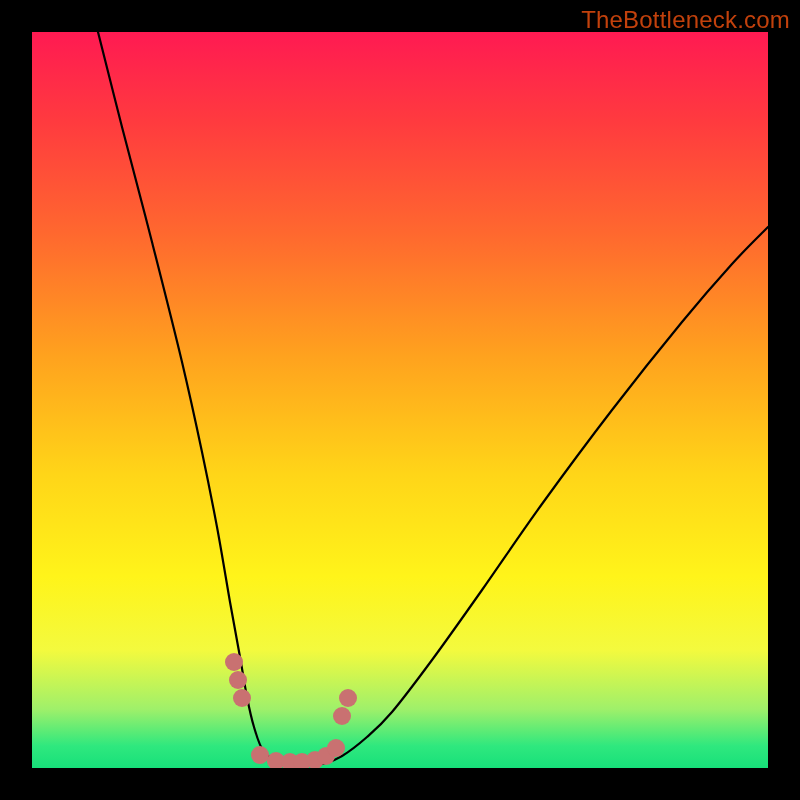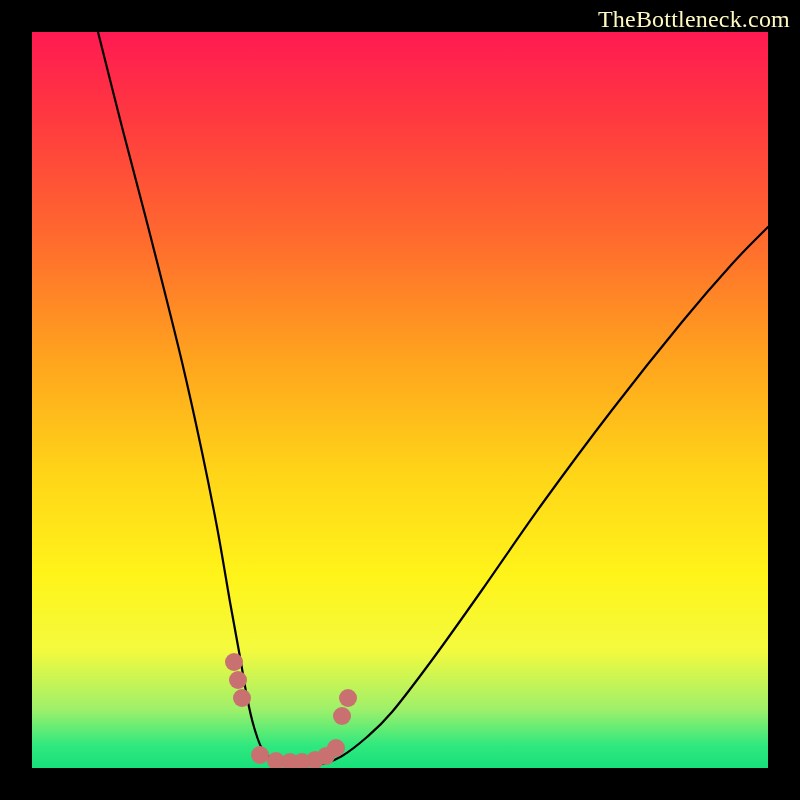--- a/index.html
+++ b/index.html
@@ -37,26 +37,25 @@
       #f3fa3e 84%,
       #9ff06a 92%,
       #2fe87e 97%,
       #17e07a 100%
     );
   }
   .watermark {
     position: absolute;
     top: 6px;
     right: 10px;
-    color: #fef9c3;
+    color: #c2410c;
     font-size: 24px;
     font-weight: 500;
     letter-spacing: 0.2px;
     user-select: none;
-    font-family: Liberation Serif, serif;
   }
   svg.curves {
     position: absolute;
     left: 0;
     top: 0;
     width: 736px;
     height: 736px;
   }
   .curve-path {
     fill: none;

